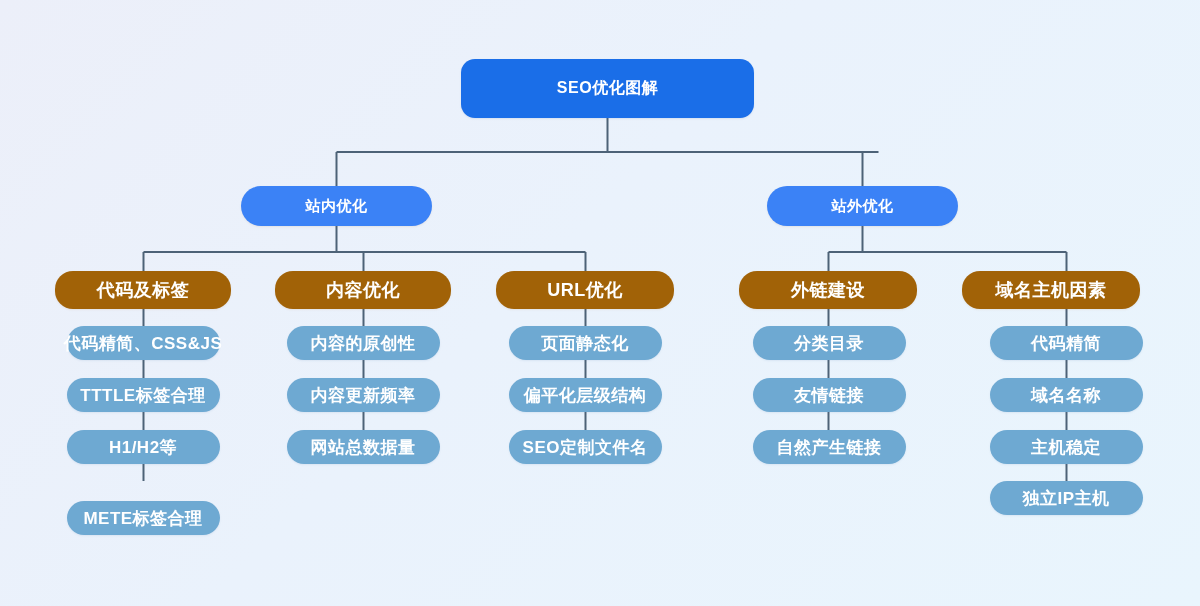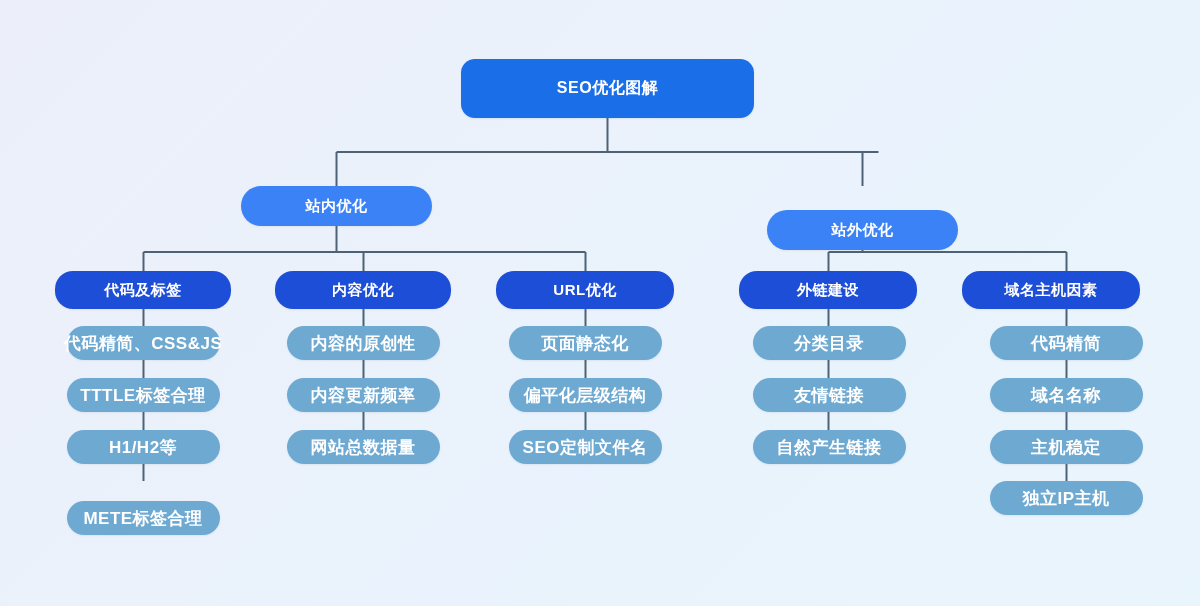--- a/index.html
+++ b/index.html
@@ -46,23 +46,23 @@
     box-shadow: 0 1px 2px rgba(40,80,140,0.10);
   }
   .node-l2 {
     background: #3b82f6;
     border-radius: 20px;
     font-size: 15px;
     font-weight: bold;
     box-shadow: 0 1px 2px rgba(160,100,40,0.10);
   }
   .node-l3 {
-    background: #1d4ed8;
+    background: #a16207;
     border-radius: 18px;
-    font-size: 15px;
+    font-size: 18px;
     font-weight: bold;
     box-shadow: 0 1px 2px rgba(160,100,40,0.10);
   }
   .node-leaf {
     background: #6ea9d2;
     border-radius: 17px;
     font-size: 17px;
     font-weight: bold;
     box-shadow: 0 1px 2px rgba(70,120,170,0.10);
   }
@@ -99,21 +99,21 @@
       <path d="M 828.5 360 L 828.5 378" stroke="#4d6277" stroke-width="2" fill="none" stroke-linecap="butt"></path>
       <path d="M 828.5 412 L 828.5 430" stroke="#4d6277" stroke-width="2" fill="none" stroke-linecap="butt"></path>
       <path d="M 1066.5 309 L 1066.5 326" stroke="#4d6277" stroke-width="2" fill="none" stroke-linecap="butt"></path>
       <path d="M 1066.5 360 L 1066.5 378" stroke="#4d6277" stroke-width="2" fill="none" stroke-linecap="butt"></path>
       <path d="M 1066.5 412 L 1066.5 430" stroke="#4d6277" stroke-width="2" fill="none" stroke-linecap="butt"></path>
       <path d="M 1066.5 464 L 1066.5 481" stroke="#4d6277" stroke-width="2" fill="none" stroke-linecap="butt"></path>
     </svg>
   <div id="node-layer">
       <div class="node node-root" style="left: 461px; top: 59px; width: 293px; height: 59px;">SEO优化图解</div>
       <div class="node node-l2" style="left: 241px; top: 186px; width: 191px; height: 40px;">站内优化</div>
-      <div class="node node-l2" style="left: 767px; top: 186px; width: 191px; height: 40px; margin-top: 24px;">站外优化</div>
+      <div class="node node-l2" style="left: 767px; top: 186px; width: 191px; height: 40px;">站外优化</div>
       <div class="node node-l3" style="left: 55px; top: 271px; width: 176px; height: 38px;">代码及标签</div>
       <div class="node node-l3" style="left: 275px; top: 271px; width: 176px; height: 38px;">内容优化</div>
       <div class="node node-l3" style="left: 496px; top: 271px; width: 178px; height: 38px;">URL优化</div>
       <div class="node node-l3" style="left: 739px; top: 271px; width: 178px; height: 38px;">外链建设</div>
       <div class="node node-l3" style="left: 962px; top: 271px; width: 178px; height: 38px;">域名主机因素</div>
       <div class="node node-leaf" style="left: 66.5px; top: 326px; width: 153px; height: 34px;">代码精简、CSS&amp;JS</div>
       <div class="node node-leaf" style="left: 66.5px; top: 378px; width: 153px; height: 34px;">TTTLE标签合理</div>
       <div class="node node-leaf" style="left: 66.5px; top: 430px; width: 153px; height: 34px;">H1/H2等</div>
       <div class="node node-leaf" style="left: 66.5px; top: 481px; width: 153px; height: 34px; margin-top: 20px;">METE标签合理</div>
       <div class="node node-leaf" style="left: 286.5px; top: 326px; width: 153px; height: 34px;">内容的原创性</div>

